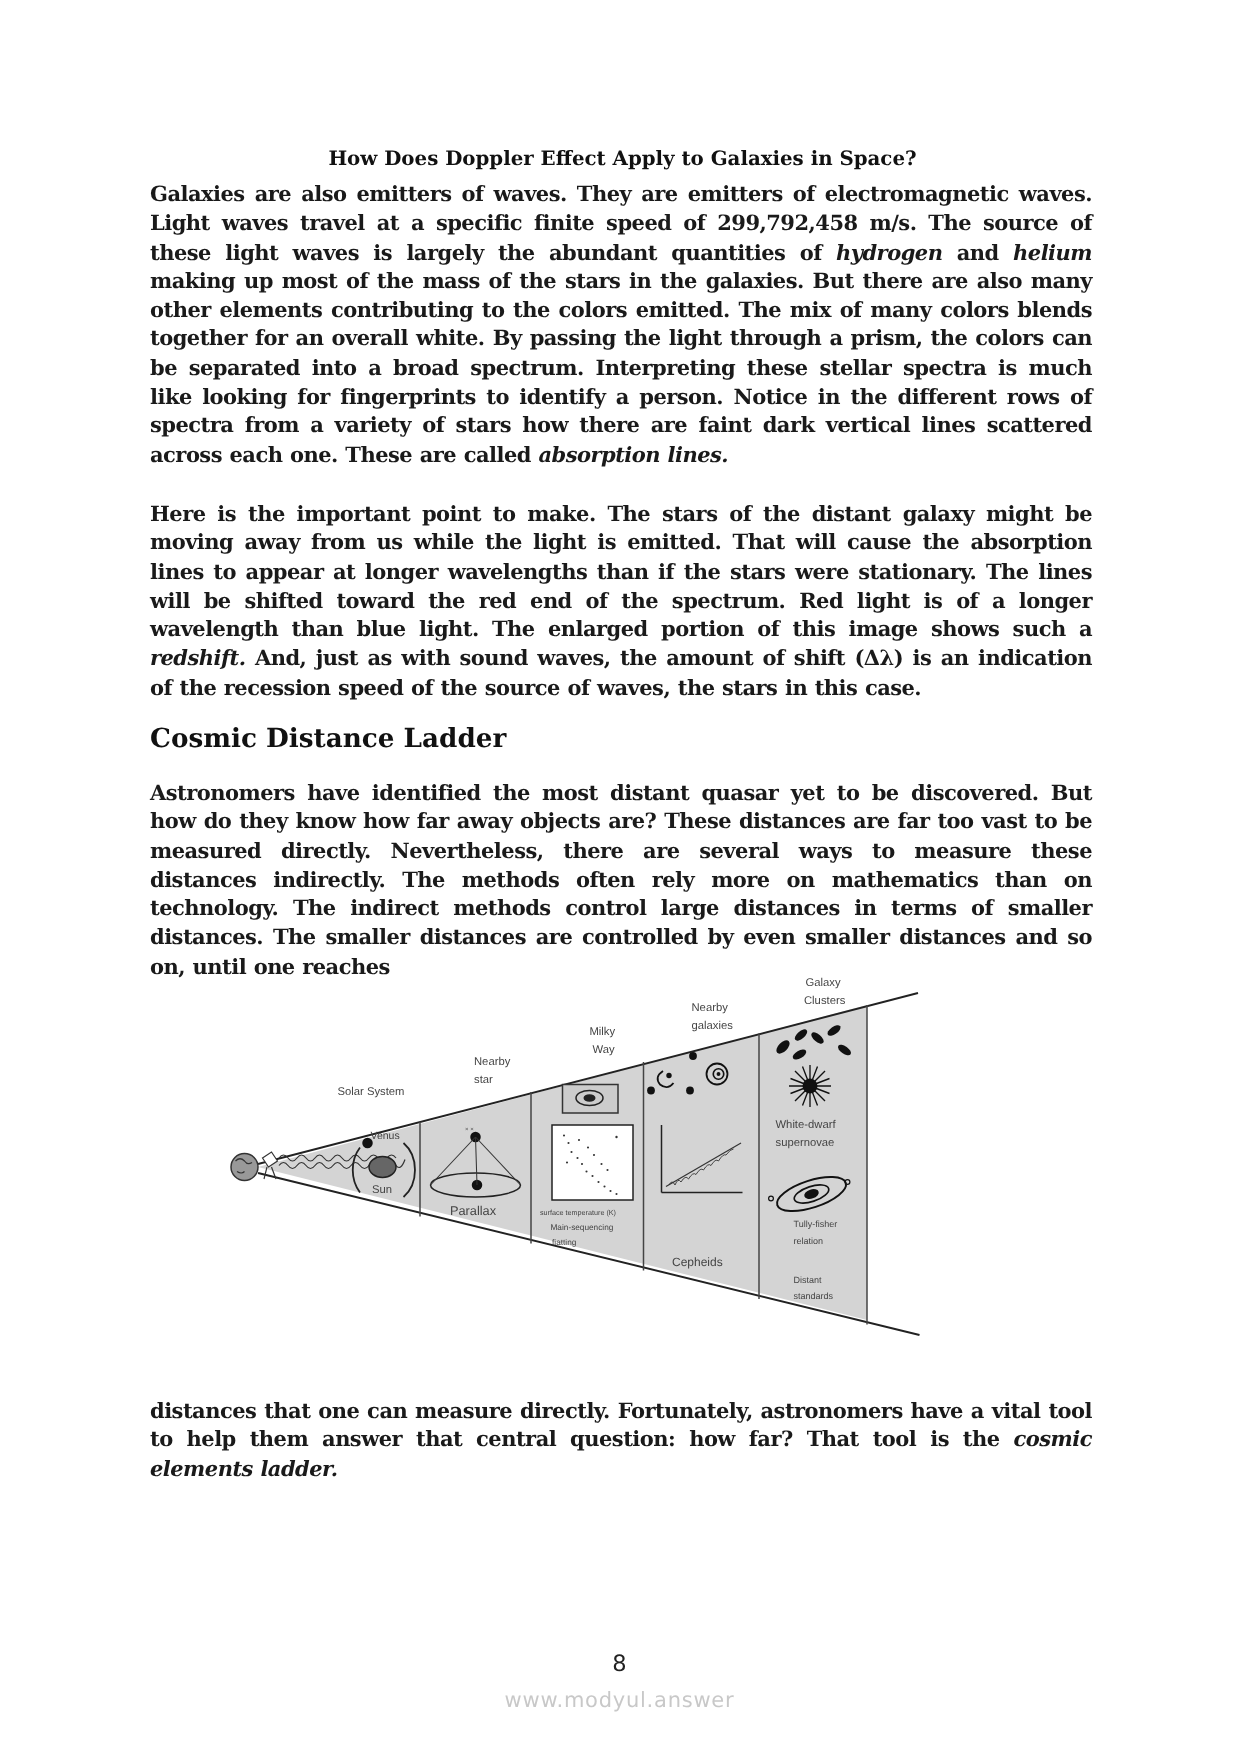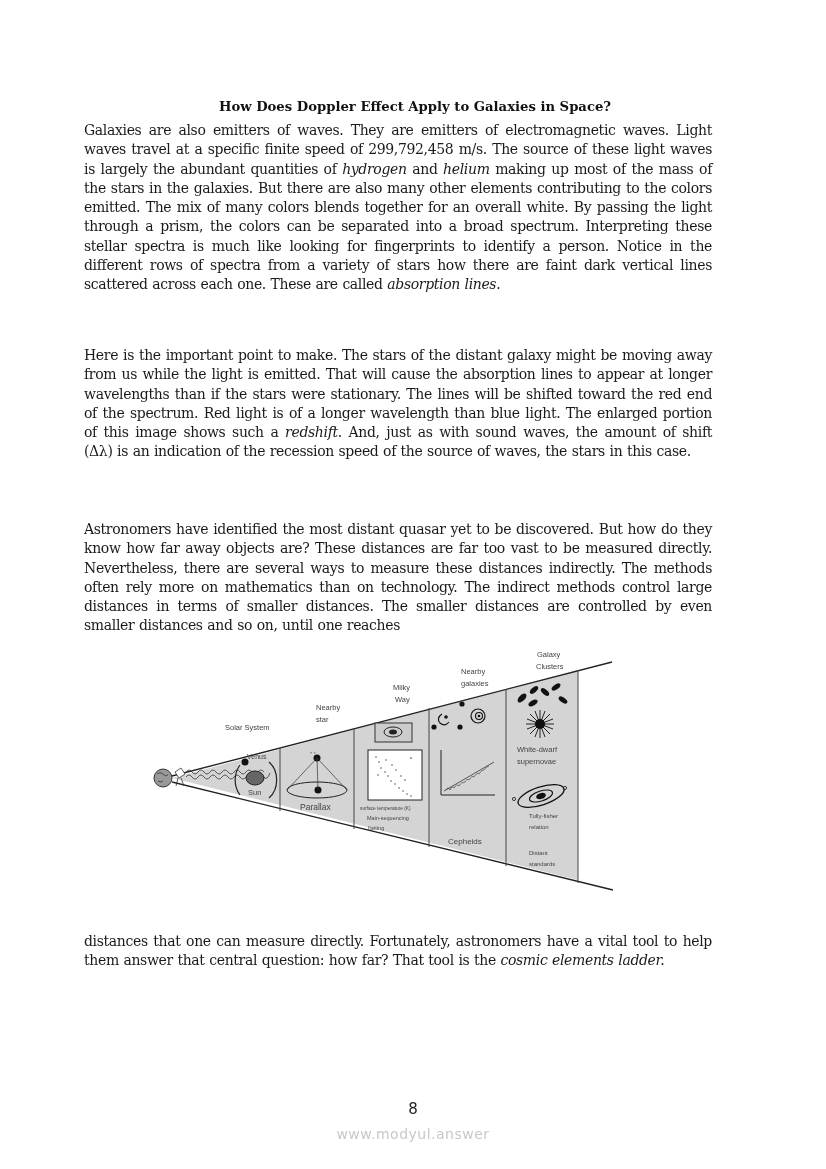--- a/index.html
+++ b/index.html
@@ -5,28 +5,28 @@
   html, body { margin: 0; padding: 0; background: #ffffff; }
   body { width: 826px; height: 1169px; position: relative; overflow: hidden; }
   .page { position: absolute; left: 0; top: 0; width: 826px; height: 1169px; }
   .heading-small {
     position: absolute; left: 100px; top: 99px; width: 630px;
     font-family: "DejaVu Serif", serif; font-weight: bold; font-size: 13.2px; color: #111;
     margin: 0;
     text-align: center;
   }
   .para {
-    position: absolute; left: 84px; width: 628px;
+    position: absolute; left: 100px; width: 628px;
     font-family: "DejaVu Serif", serif; font-size: 14px; line-height: 19.3px;
     color: #1a1a1a; text-align: justify; margin: 0;
-    letter-spacing: -0.35px; word-spacing: 0.5px;
+    letter-spacing: -0.35px; word-spacing: 0.5px; font-weight: bold;
   }
   .para i { font-style: italic; }
   .p1 { top: 121px; }
-  .p2 { top: 334px; margin-top: 12px; }
+  .p2 { top: 334px; }
   .heading-large {
     position: absolute; left: 100px; top: 483px;
     font-family: "DejaVu Serif", serif; font-weight: bold; font-size: 17.5px; color: #111; margin: 0;
   }
   .p3 { top: 520px; }
   .p4 { top: 932px; }
   .diagram { position: absolute; left: 140px; top: 640px; width: 490px; height: 265px; }
   .diagram text { font-family: "Liberation Sans", sans-serif; fill: #444; }
   .page-number {
     position: absolute; left: 0; width: 826px; top: 1100px; text-align: center;
@@ -40,20 +40,21 @@
 </head>
 <body>
 
 <div class="page">
 
   <h3 class="heading-small">How Does Doppler Effect Apply to Galaxies in Space?</h3>
 
   <p class="para p1">Galaxies are also emitters of waves. They are emitters of electromagnetic waves. Light waves travel at a specific finite speed of 299,792,458 m/s. The source of these light waves is largely the abundant quantities of <i>hydrogen</i> and <i>helium</i> making up most of the mass of the stars in the galaxies. But there are also many other elements contributing to the colors emitted. The mix of many colors blends together for an overall white. By passing the light through a prism, the colors can be separated into a broad spectrum. Interpreting these stellar spectra is much like looking for fingerprints to identify a person. Notice in the different rows of spectra from a variety of stars how there are faint dark vertical lines scattered across each one. These are called <i>absorption lines.</i></p>
   <p class="para p2">Here is the important point to make. The stars of the distant galaxy might be moving away from us while the light is emitted. That will cause the absorption lines to appear at longer wavelengths than if the stars were stationary. The lines will be shifted toward the red end of the spectrum. Red light is of a longer wavelength than blue light. The enlarged portion of this image shows such a <i>redshift.</i> And, just as with sound waves, the amount of shift (Δλ) is an indication of the recession speed of the source of waves, the stars in this case.</p>
 
+  <h2 class="heading-large">Cosmic Distance Ladder</h2>
 
   <p class="para p3">Astronomers have identified the most distant quasar yet to be discovered. But how do they know how far away objects are? These distances are far too vast to be measured directly. Nevertheless, there are several ways to measure these distances indirectly. The methods often rely more on mathematics than on technology. The indirect methods control large distances in terms of smaller distances. The smaller distances are controlled by even smaller distances and so on, until one reaches</p>
 
   <svg class="diagram" viewBox="140 640 490 265" width="490" height="265">
 
     <polygon points="172,778 578,670 578,880" fill="#d4d4d4" stroke="none"></polygon>
 
     <line x1="172" y1="776" x2="612" y2="662" stroke="#222" stroke-width="1.3"></line>
     <line x1="172" y1="782" x2="613" y2="890" stroke="#222" stroke-width="1.3"></line>
 

